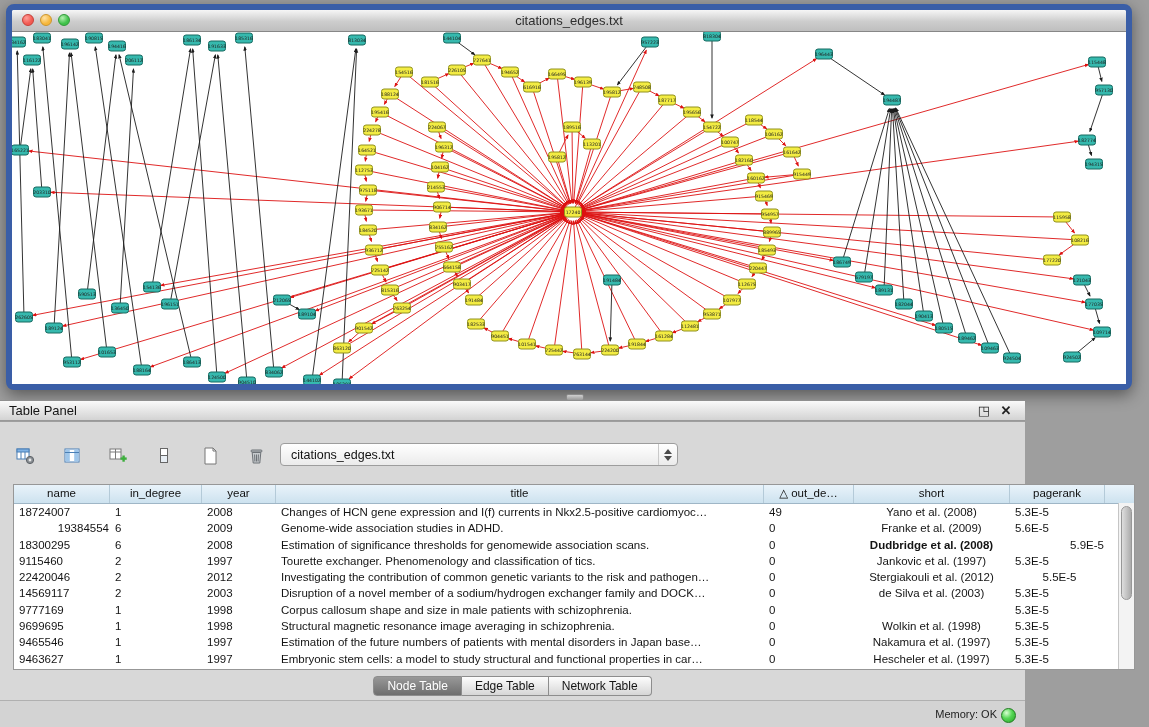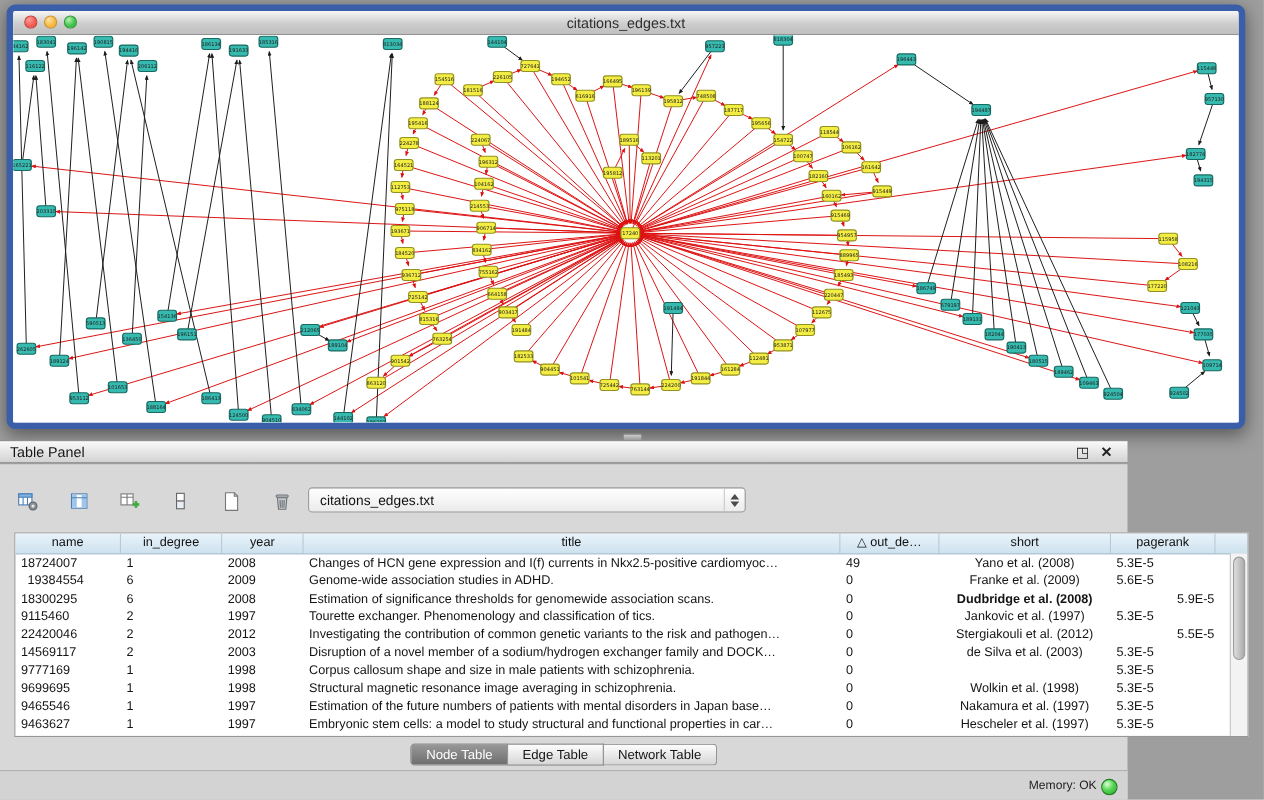--- a/index.html
+++ b/index.html
@@ -879,21 +879,21 @@
           <div class="tr">
             <div class="td" style="width: 96px; text-align: left; padding-left: 5px;">18724007</div>
             <div class="td" style="width: 92px; text-align: left; padding-left: 5px;">1</div>
             <div class="td" style="width: 74px; text-align: left; padding-left: 5px;">2008</div>
             <div class="td" style="width: 488px; text-align: left; padding-left: 5px;">Changes of HCN gene expression and I(f) currents in Nkx2.5-positive cardiomyoc…</div>
             <div class="td" style="width: 90px; text-align: left; padding-left: 5px;">49</div>
             <div class="td" style="width: 156px; text-align: center; padding-left: 0px;">Yano et al. (2008)</div>
             <div class="td" style="width: 95px; text-align: left; padding-left: 5px;">5.3E-5</div>
           </div>
           <div class="tr">
-            <div class="td" style="width: 96px; text-align: left; padding-left: 11px;">19384554</div>
+            <div class="td" style="width: 96px; text-align: right; padding-left: 11px;">19384554</div>
             <div class="td" style="width: 92px; text-align: left; padding-left: 5px;">6</div>
             <div class="td" style="width: 74px; text-align: left; padding-left: 5px;">2009</div>
             <div class="td" style="width: 488px; text-align: left; padding-left: 5px;">Genome-wide association studies in ADHD.</div>
             <div class="td" style="width: 90px; text-align: left; padding-left: 5px;">0</div>
             <div class="td" style="width: 156px; text-align: center; padding-left: 0px;">Franke et al. (2009)</div>
             <div class="td" style="width: 95px; text-align: left; padding-left: 5px;">5.6E-5</div>
           </div>
           <div class="tr">
             <div class="td" style="width: 96px; text-align: left; padding-left: 5px;">18300295</div>
             <div class="td" style="width: 92px; text-align: left; padding-left: 5px;">6</div>
@@ -912,21 +912,21 @@
             <div class="td" style="width: 156px; text-align: center; padding-left: 0px;">Jankovic et al. (1997)</div>
             <div class="td" style="width: 95px; text-align: left; padding-left: 5px;">5.3E-5</div>
           </div>
           <div class="tr">
             <div class="td" style="width: 96px; text-align: left; padding-left: 5px;">22420046</div>
             <div class="td" style="width: 92px; text-align: left; padding-left: 5px;">2</div>
             <div class="td" style="width: 74px; text-align: left; padding-left: 5px;">2012</div>
             <div class="td" style="width: 488px; text-align: left; padding-left: 5px;">Investigating the contribution of common genetic variants to the risk and pathogen…</div>
             <div class="td" style="width: 90px; text-align: left; padding-left: 5px;">0</div>
             <div class="td" style="width: 156px; text-align: center; padding-left: 0px;">Stergiakouli et al. (2012)</div>
-            <div class="td" style="width: 95px; text-align: right; padding-left: 5px;">5.5E-5</div>
+            <div class="td" style="width: 95px; text-align: center; padding-left: 5px;">5.5E-5</div>
           </div>
           <div class="tr">
             <div class="td" style="width: 96px; text-align: left; padding-left: 5px;">14569117</div>
             <div class="td" style="width: 92px; text-align: left; padding-left: 5px;">2</div>
             <div class="td" style="width: 74px; text-align: left; padding-left: 5px;">2003</div>
             <div class="td" style="width: 488px; text-align: left; padding-left: 5px;">Disruption of a novel member of a sodium/hydrogen exchanger family and DOCK…</div>
             <div class="td" style="width: 90px; text-align: left; padding-left: 5px;">0</div>
             <div class="td" style="width: 156px; text-align: center; padding-left: 0px;">de Silva et al. (2003)</div>
             <div class="td" style="width: 95px; text-align: left; padding-left: 5px;">5.3E-5</div>
           </div>

